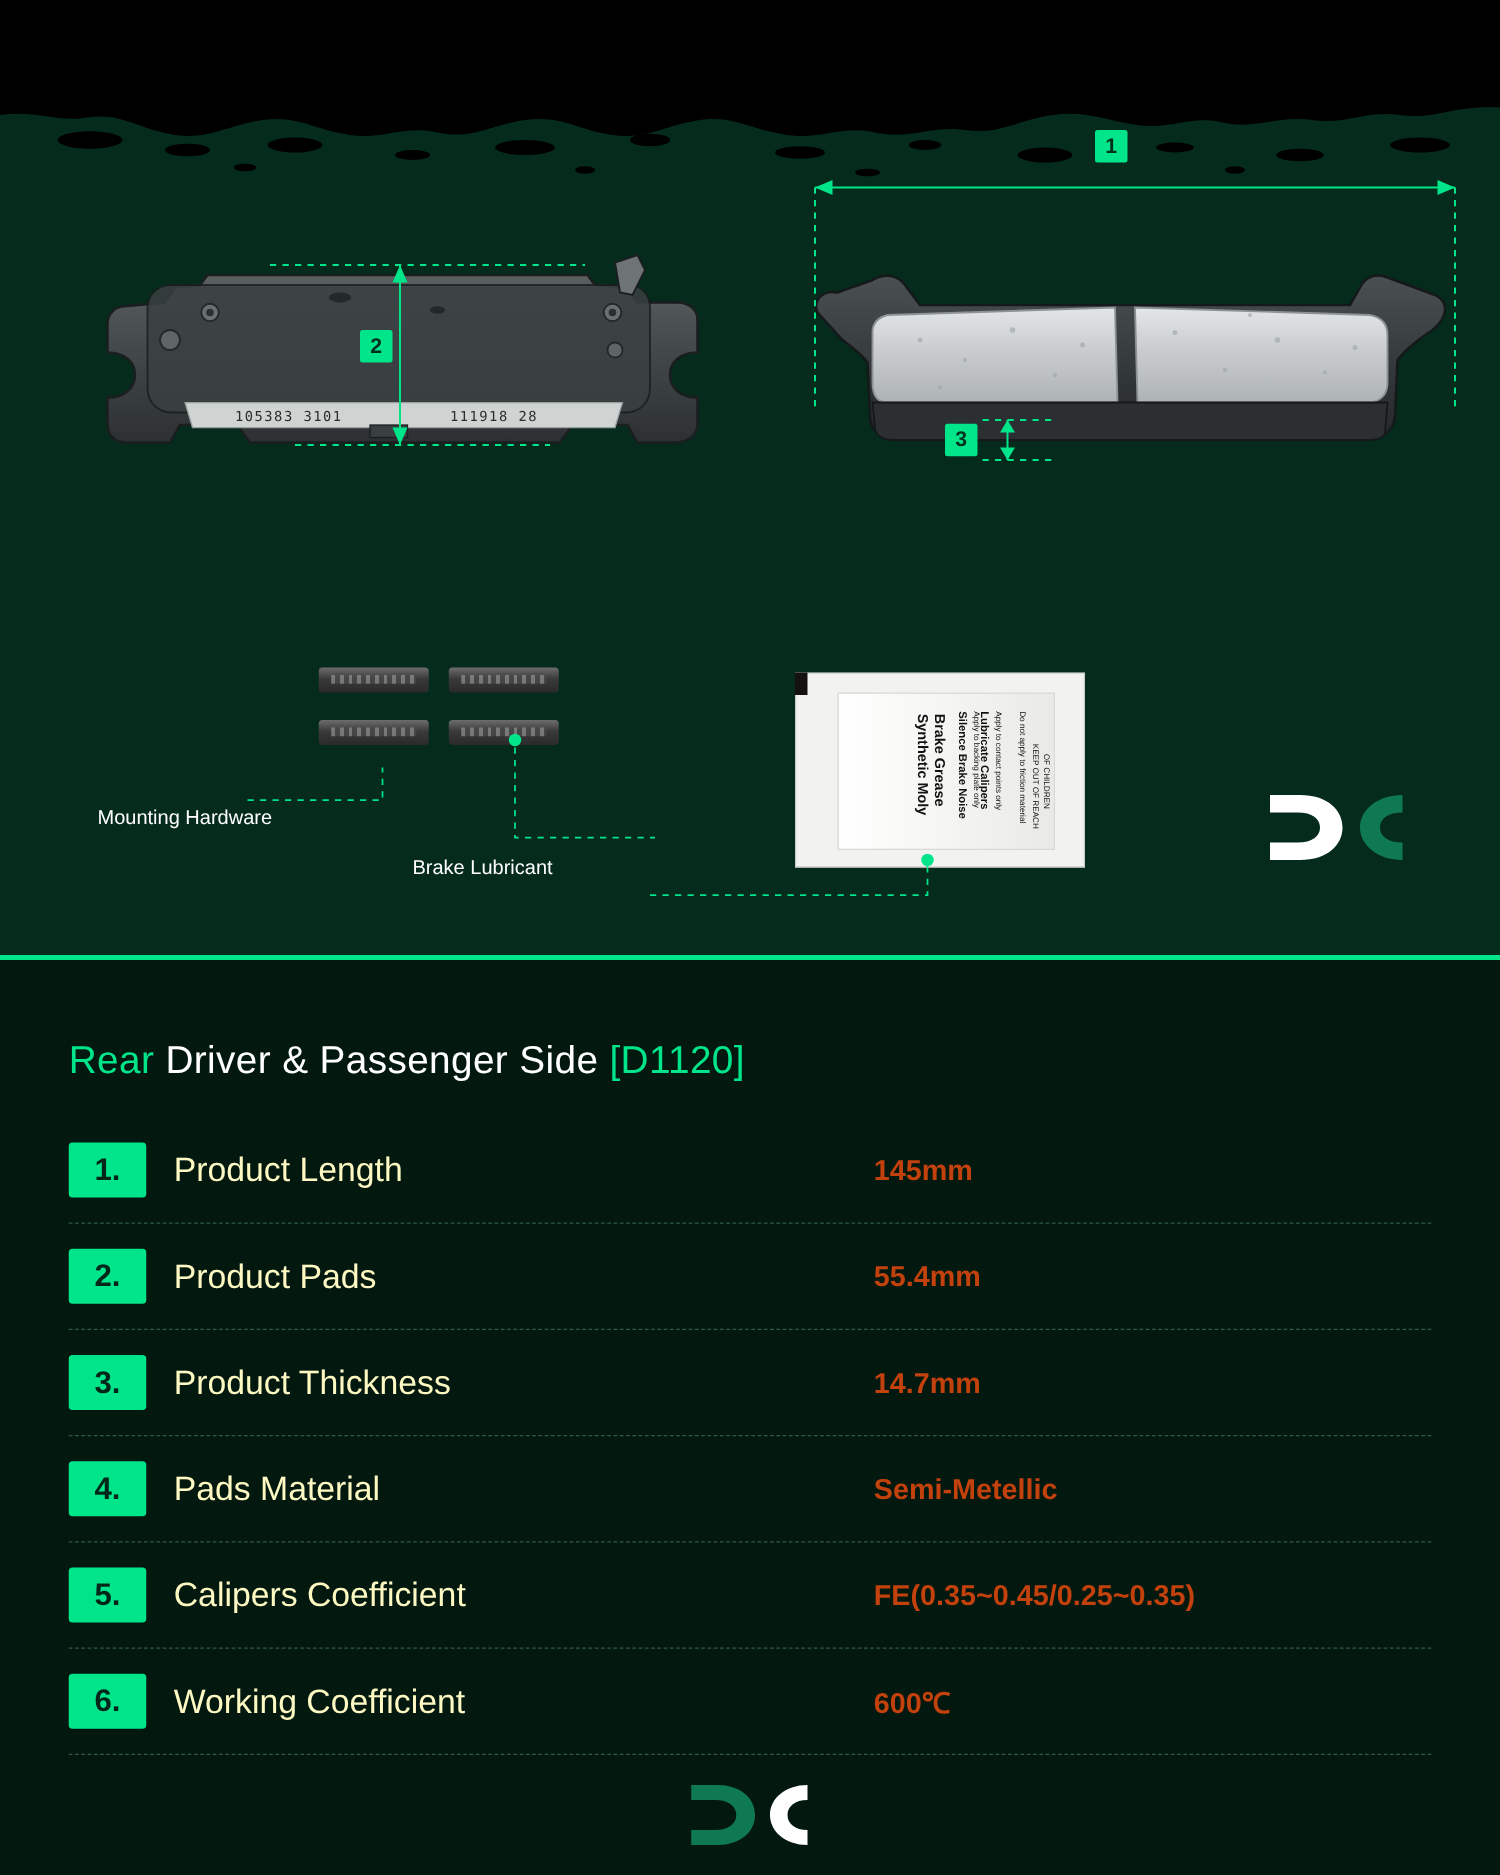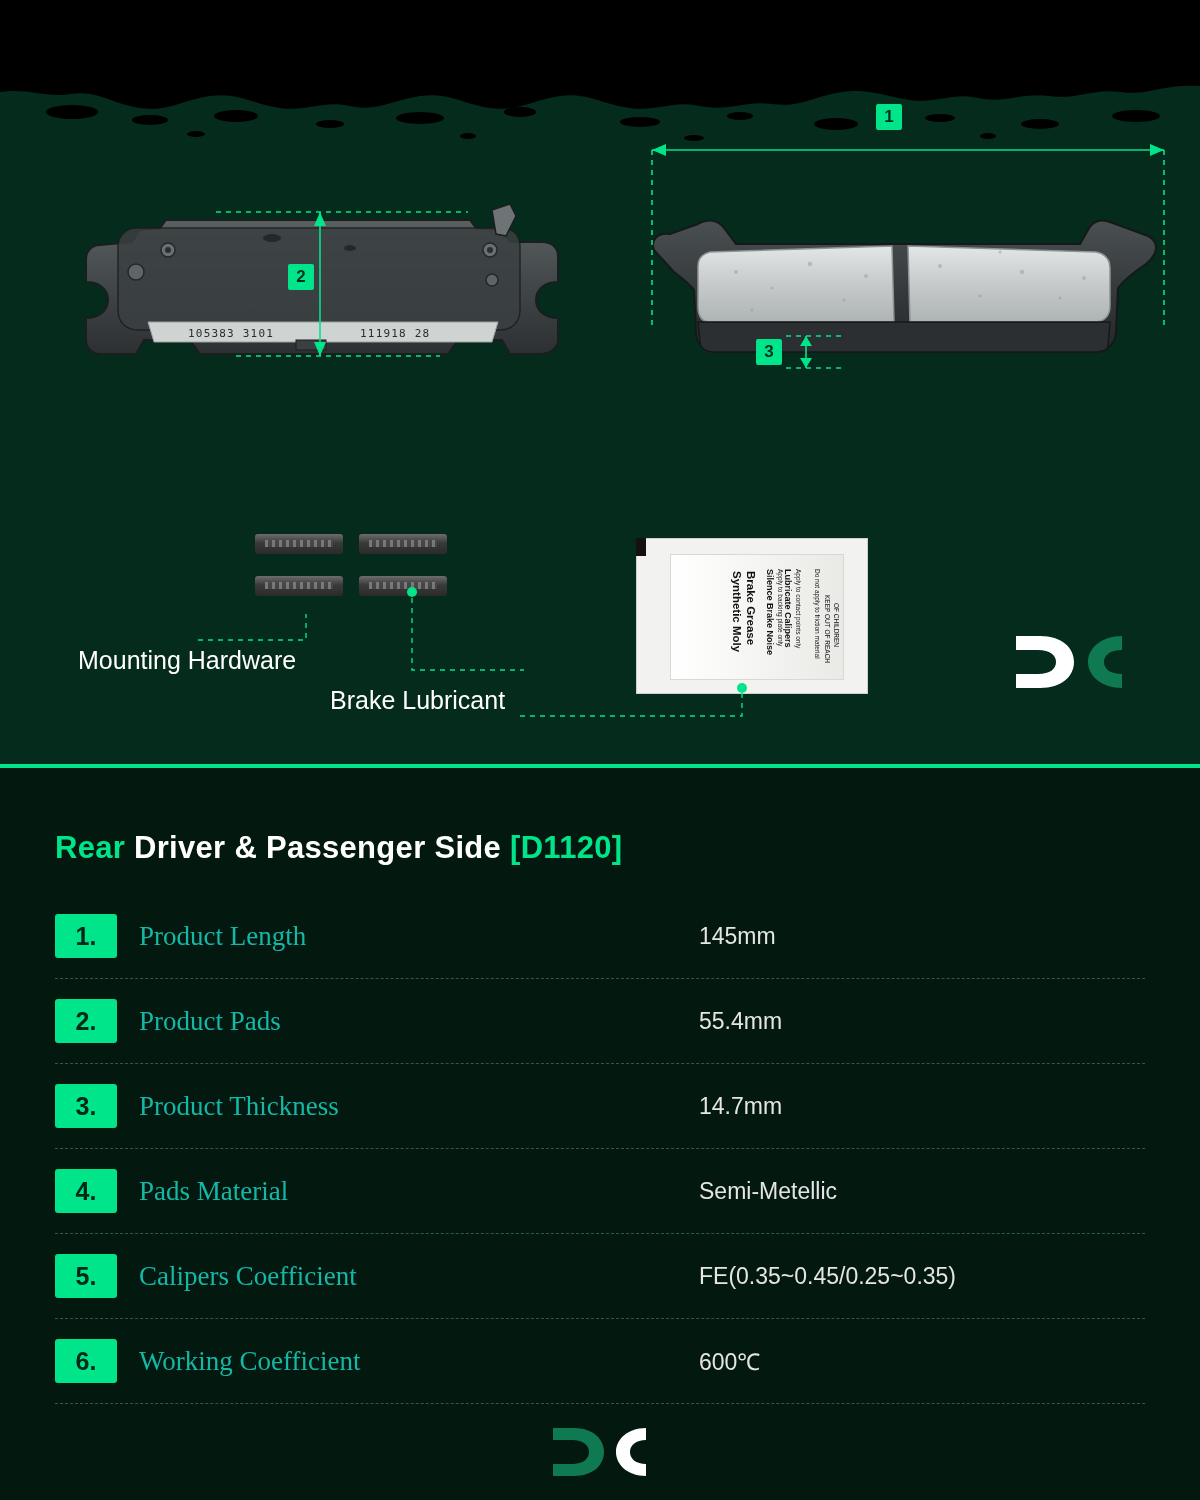--- a/index.html
+++ b/index.html
@@ -72,50 +72,50 @@
     background: linear-gradient(90deg,#ffffff 0%,#f7f7f5 40%,#e9e9e6 100%);
     border: 1px solid #d8d8d4;
   }
   .pouch-txt {
     position:absolute; transform: rotate(90deg); transform-origin: left top;
     color:#111; font-size:10px; white-space:nowrap;
   }
   .pouch-title { font-weight:bold; font-size:11.5px; }
 
   .label {
-    position: absolute; color: #ffffff; font-size: 25px; white-space: nowrap;
+    position: absolute; color: #ffffff; font-size: 16px; white-space: nowrap;
   }
 
   .logo-top {
     position: absolute; left: 1010px; top: 630px; width: 120px; height: 64px;
   }
 
   
   .spec { position: absolute; left: 0; top: 770px; width: 1200px; height: 730px; background:#03180f; }
   .spec-title {
     position: absolute; left: 55px; top: 60px;
-    font-size: 31px; font-weight: bold; letter-spacing: .3px;
+    font-size: 31px; font-weight: normal; letter-spacing: .3px;
   }
   .spec-title .g { color: #00e58a; }
   .spec-title .w { color: #ffffff; }
 
   .rows { position: absolute; left: 55px; top: 124px; width: 1090px; }
   .row {
     position: relative; height: 85px; display: flex; align-items: center;
     border-bottom: 1px dashed #2e5a48;
   }
   .idx {
     width: 62px; height: 44px; margin-right: 22px;
     background: #00e58a; color: #01271a;
     font-size: 25px; font-weight: bold;
     display: flex; align-items: center; justify-content: center;
     border-radius: 3px;
   }
-  .rname { color: #14b8a6; font-size: 27px; width: 560px; font-family: Liberation Serif, serif; }
-  .rval { color: #e5e5e5; font-size: 23px; font-weight: normal; }
+  .rname { color: #fef9c3; font-size: 27px; width: 560px; }
+  .rval { color: #c2410c; font-size: 23px; font-weight: bold; }
 
   .logo-bottom { position: absolute; left: 548px; top: 1424px; width: 104px; height: 56px; }
 </style>
 </head>
 <body>
 
 <div class="page">
 
   <div class="top-panel">
 

